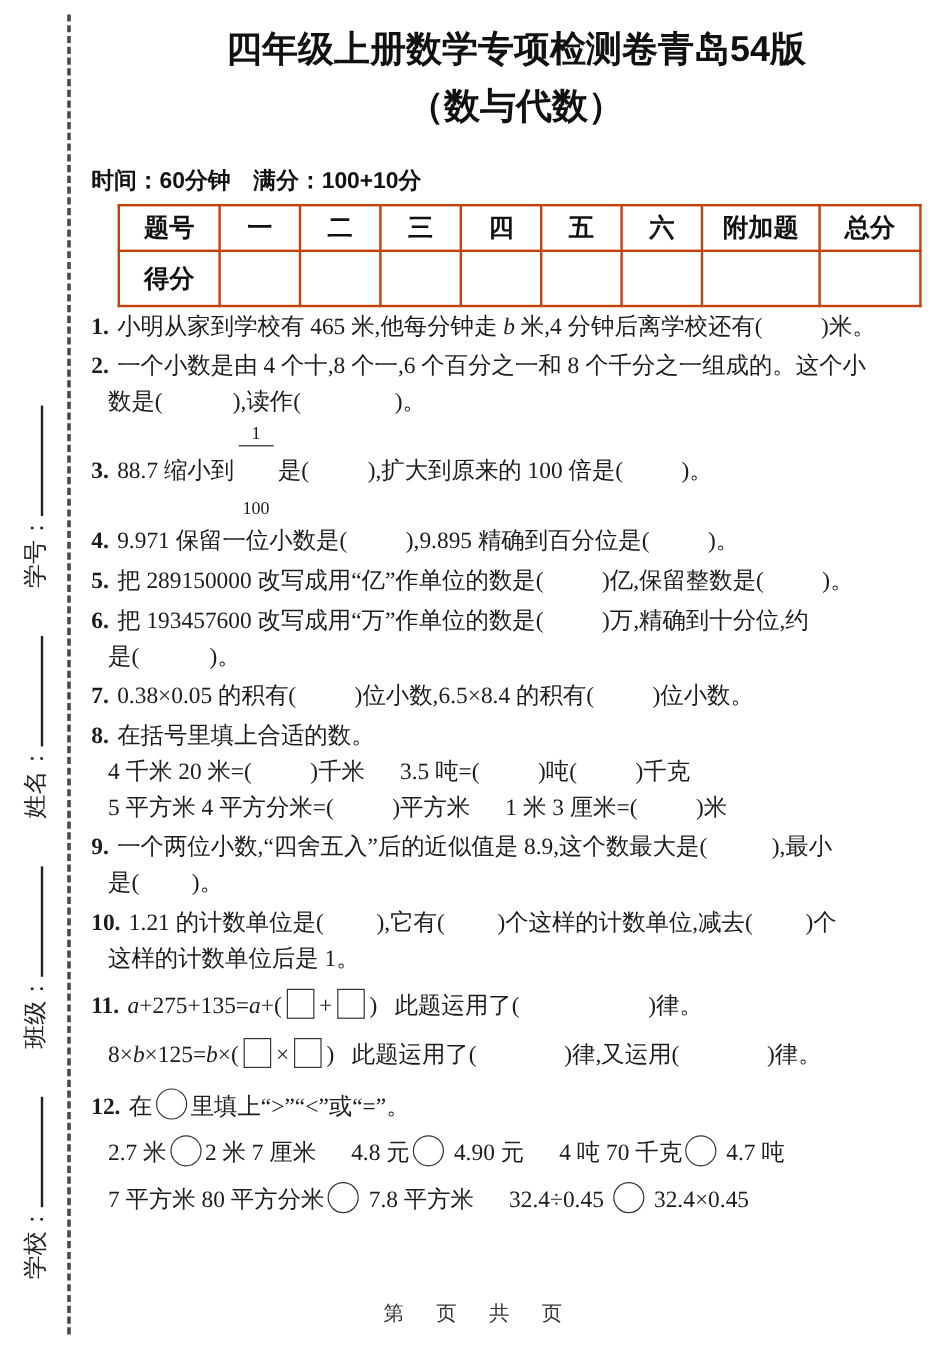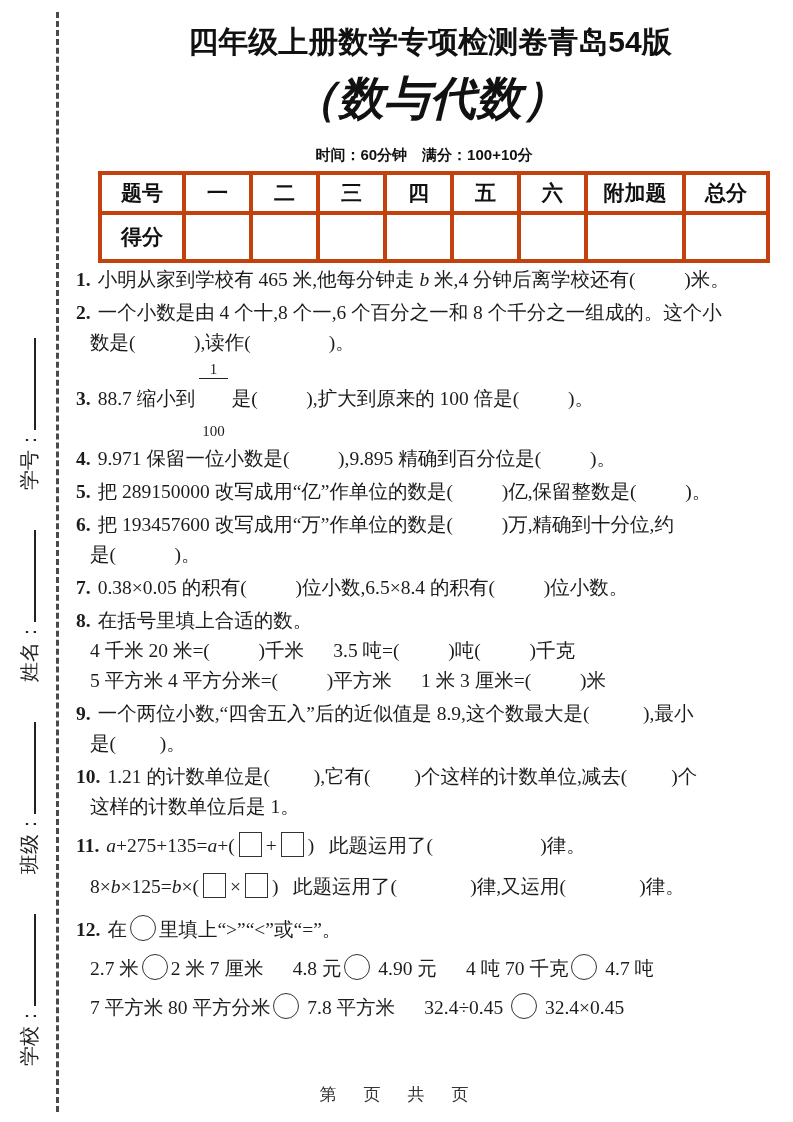--- a/index.html
+++ b/index.html
@@ -19,31 +19,31 @@
   }
   .margin-item{display:inline-flex;align-items:baseline;margin-right:40px;white-space:nowrap;}
   .margin-blank{display:inline-block;width:92px;height:1em;border-bottom:2px solid #222;}
   .content{position:absolute;left:76px;top:0;width:708px;}
   .title{
     font-family:"Liberation Sans","DejaVu Sans",sans-serif;font-weight:bold;
     font-size:30px;line-height:1.2;text-align:center;margin-top:24px;color:#111;
   }
   .subtitle{
     font-family:"Liberation Sans","DejaVu Sans",sans-serif;font-weight:bold;
-    font-size:46px;text-align:center;margin-top:8px;color:#111;font-style:italic;
+    font-size:30px;text-align:center;margin-top:8px;color:#111;
   }
   .meta{
     font-family:"Liberation Sans","DejaVu Sans",sans-serif;font-weight:bold;
-    font-size:15px;text-align:center;margin-top:16px;padding-right:12px;color:#111;
+    font-size:19px;text-align:left;margin-top:29px;padding-right:12px;color:#111;
   }
   table.score-table{
     width:668px;margin:6px 0 0 22px;border-collapse:collapse;table-layout:fixed;
   }
   .score-table th,.score-table td{
-    border:4px solid #c2410c;text-align:center;vertical-align:middle;
+    border:2px solid #c2410c;text-align:center;vertical-align:middle;
     font-size:21px;font-weight:bold;padding:0;color:#111;
   }
   .score-table tr.hdr th{height:36px;}
   .score-table tr.scr th,.score-table tr.scr td{height:44px;}
   .section-heading{margin:13px 0 4px 0;font-size:21px;font-weight:bold;color:#111;}
   .points{color:#8a8a8a;}
   #questions{margin-top:2px;}
   .q{font-size:19.5px;line-height:30px;margin-bottom:3px;color:#1c1c1c;}
   .qline{white-space:pre-wrap;}
   .qnum{font-weight:bold;margin-right:7px;}

